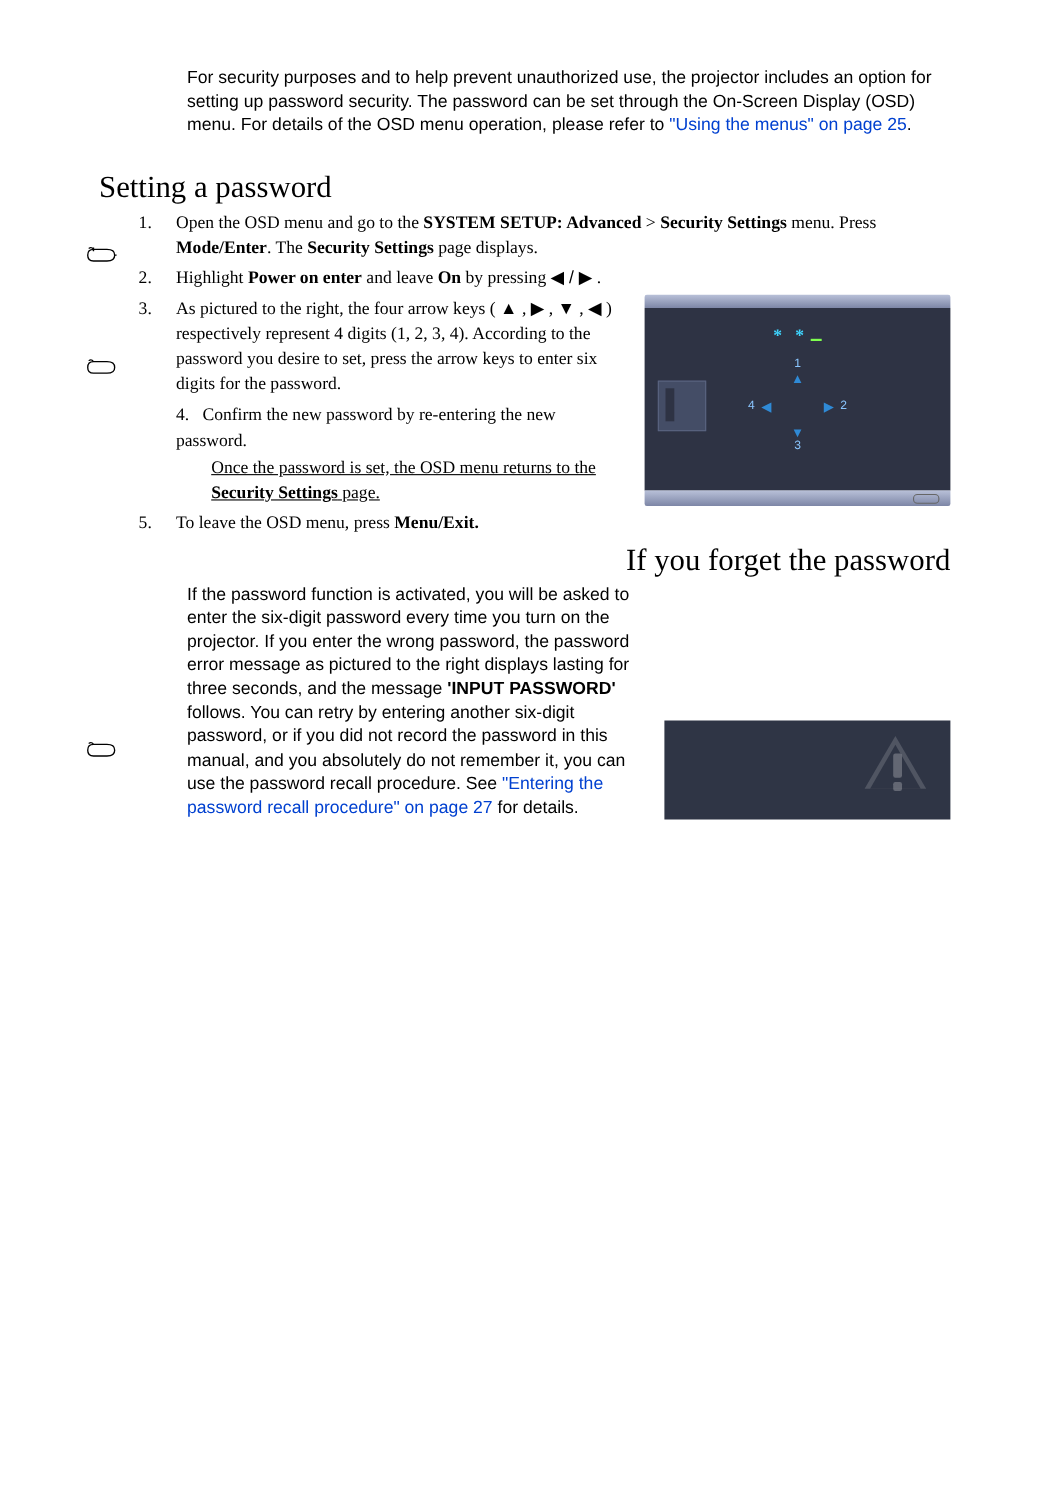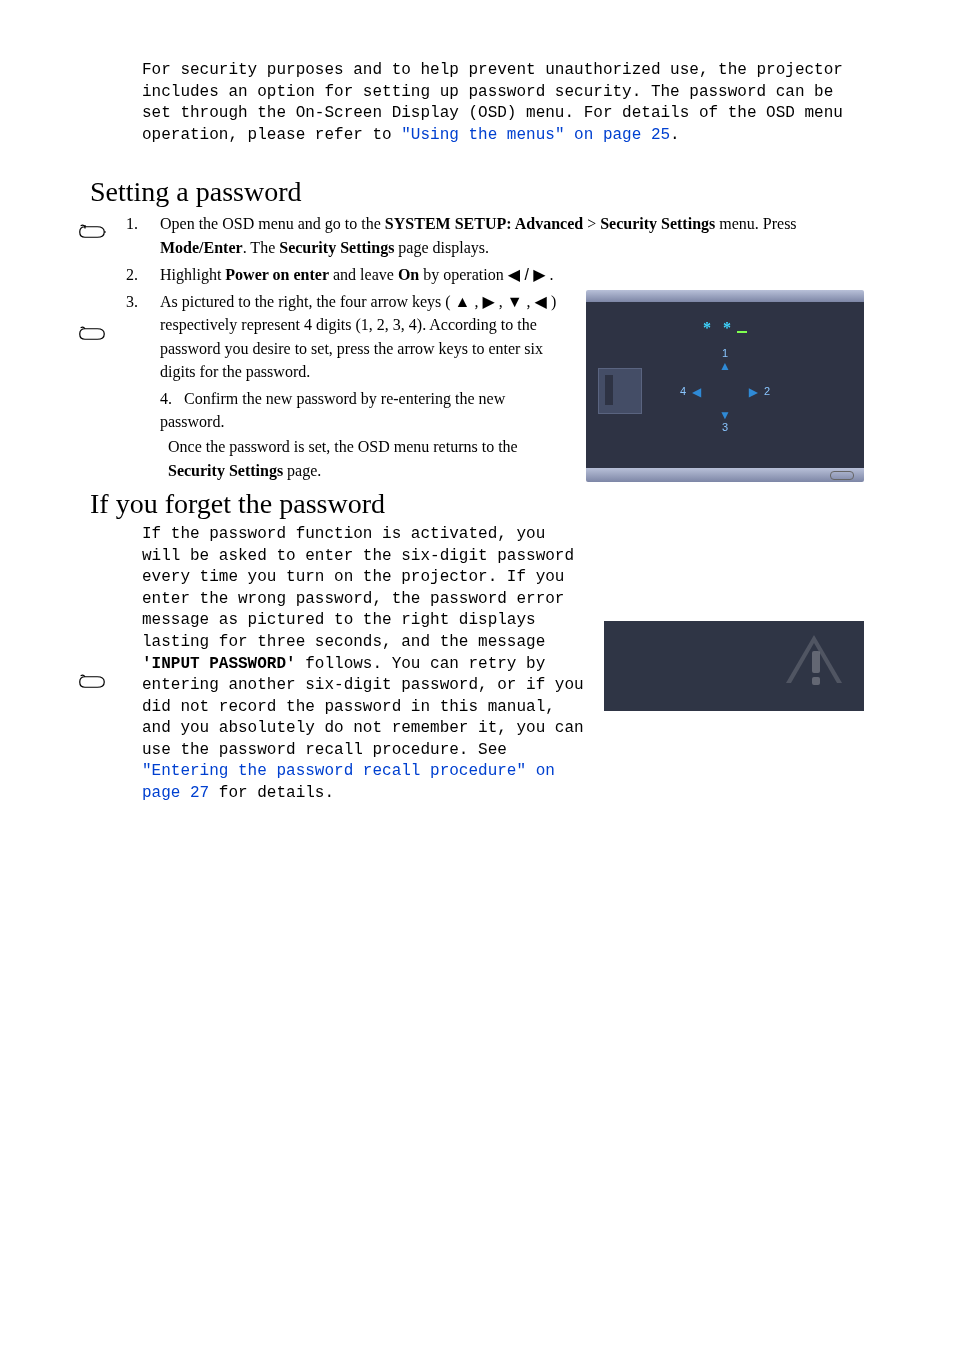--- a/index.html
+++ b/index.html
@@ -21,24 +21,24 @@
     font-family: Georgia, serif;
   }
   h2 {
     font-size: 28px;
     font-weight: normal;
     margin: 30px 0 4px 0;
     font-family: Georgia, serif;
   }
   .intro-block,
   .body-block {
-    margin-left: 52px;
+    margin-left: 80px;
     font-size: 16px;
     line-height: 1.35;
-    font-family: Liberation Mono, monospace;
+    font-family: Liberation Sans, sans-serif;
   }
   .link {
     color: #0040d0;
   }
   .hand-icon {
     position: absolute;
     left: 78px;
     font-size: 22px;
     transform: scaleX(-1);
   }
@@ -48,21 +48,21 @@
     padding: 0 0 0 52px;
     font-size: 16px;
     line-height: 1.45;
   }
   ol.steps > li {
     padding-left: 18px;
     margin-bottom: 4px;
   }
   .step-row {
     display: flex;
-    align-items: center;
+    align-items: flex-end;
     gap: 18px;
   }
   .step-text-col {
     flex: 1;
   }
   .bold { font-weight: bold; }
   .arrow-glyph { font-family: Arial, sans-serif; display:inline-block; }
 
   
   .osd-figure {
@@ -182,31 +182,31 @@
         <path d="M2 10 Q2 4 10 4 L24 4 Q30 4 30 10 Q30 16 24 16 L10 16 Q2 16 2 10 Z" fill="none" stroke="#000" stroke-width="1.4"></path>
         <path d="M24 4 Q26 1 29 3" fill="none" stroke="#000" stroke-width="1.3"></path>
       </svg>
   </span>
 
   <ol class="steps spaced-top">
     <li>
       <span>Open the OSD menu and go to the </span><span class="bold">SYSTEM SETUP: Advanced</span><span> &gt; </span><span class="bold">Security Settings</span><span> menu. Press </span><span class="bold">Mode/Enter</span><span>. The </span><span class="bold">Security Settings</span><span> page displays.</span>
     </li>
     <li>
-      <span>Highlight </span><span class="bold">Power on enter</span><span> and leave </span><span class="bold">On</span><span> by operation </span><span class="arrow-glyph">◀ / ▶</span><span> .</span>
+      <span>Highlight </span><span class="bold">Power on enter</span><span> and leave </span><span class="bold">On</span><span> by pressing </span><span class="arrow-glyph">◀ / ▶</span><span> .</span>
     </li>
     <li>
       <div class="step-row">
         <div class="step-text-col">
           <div>
             <span>As pictured to the right, the four arrow keys ( </span><span class="arrow-glyph">▲</span><span> , </span><span class="arrow-glyph">▶</span><span> , </span><span class="arrow-glyph">▼</span><span> , </span><span class="arrow-glyph">◀</span><span> ) respectively represent 4 digits (1, 2, 3, 4). According to the password you desire to set, press the arrow keys to enter six digits for the password.</span>
           </div>
           <div style="margin-top:4px;">
             4.&nbsp;&nbsp;&nbsp;<span>Confirm the new password by re-entering the new password.</span>
-            <div style="margin-top:2px; margin-left:8px;">
+            <div style="margin-top:2px; margin-left:32px;text-decoration:underline;">
               <span>Once the password is set, the OSD menu returns to the </span><span class="bold">Security Settings</span><span> page.</span>
             </div>
           </div>
         </div>
         <div class="osd-figure">
           <div class="osd-top-bar"></div>
           <div class="osd-body">
             <div class="osd-lock">
                 <div class="lock-body"></div>
               </div>
@@ -230,22 +230,27 @@
     </li>
   </ol>
 
   <span class="hand-icon" style="top:672px;">
     <svg viewBox="0 0 32 20">
         <path d="M2 10 Q2 4 10 4 L24 4 Q30 4 30 10 Q30 16 24 16 L10 16 Q2 16 2 10 Z" fill="none" stroke="#000" stroke-width="1.4"></path>
         <path d="M24 4 Q26 1 29 3" fill="none" stroke="#000" stroke-width="1.3"></path>
       </svg>
   </span>
 
-
-  <h2 style="margin-top:6px;">If you forget the password</h2>
+  <ol class="steps spaced-more-top" start="5">
+    <li>
+      <span>To leave the OSD menu, press </span><span class="bold">Menu/Exit.</span>
+    </li>
+  </ol>
+
+  <h2 style="margin-top:6px;text-align:right;">If you forget the password</h2>
 
   <div class="body-block">
     <div class="step-row">
       <div class="step-text-col">
         <span>If the password function is activated, you will be asked to enter the six-digit password every time you turn on the projector. If you enter the wrong password, the password error message as pictured to the right displays lasting for three seconds, and the message </span><span class="bold">'INPUT PASSWORD'</span><span> follows. You can retry by entering another six-digit password, or if you did not record the password in this manual, and you absolutely do not remember it, you can use the password recall procedure. See </span><span class="link">"Entering the password recall procedure" on page 27</span><span> for details.</span>
       </div>
       <div class="err-figure">
         <div class="err-tri"></div>
         <div class="err-tri-inner"></div>
         <div class="err-exc"></div>

